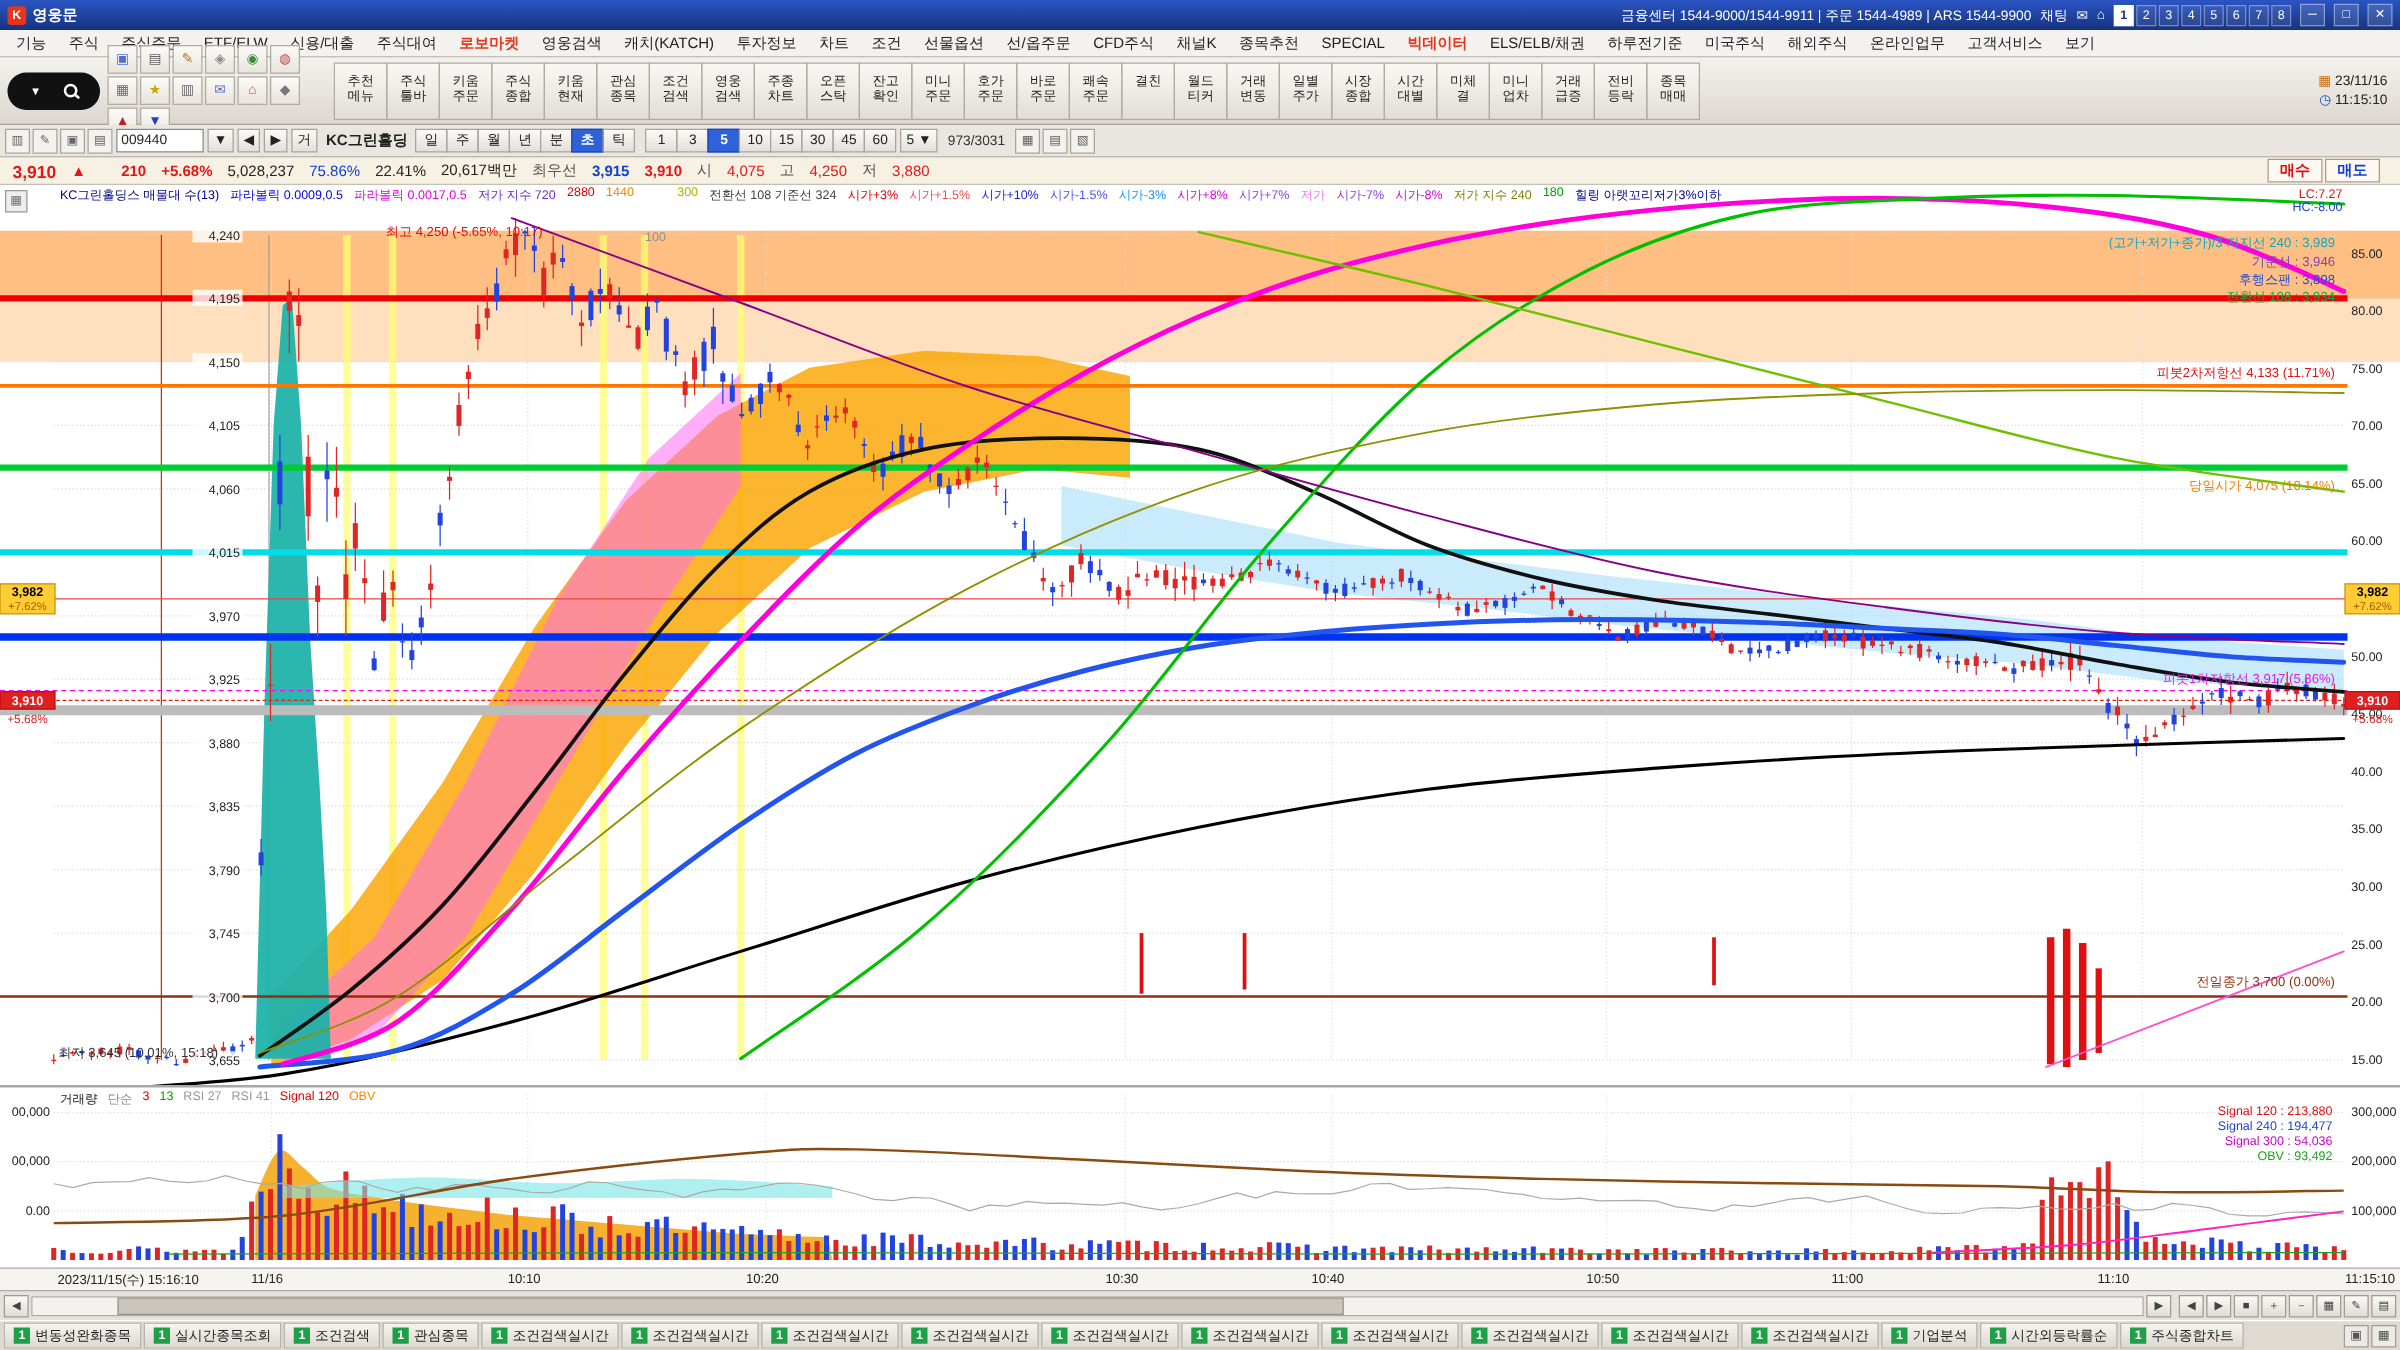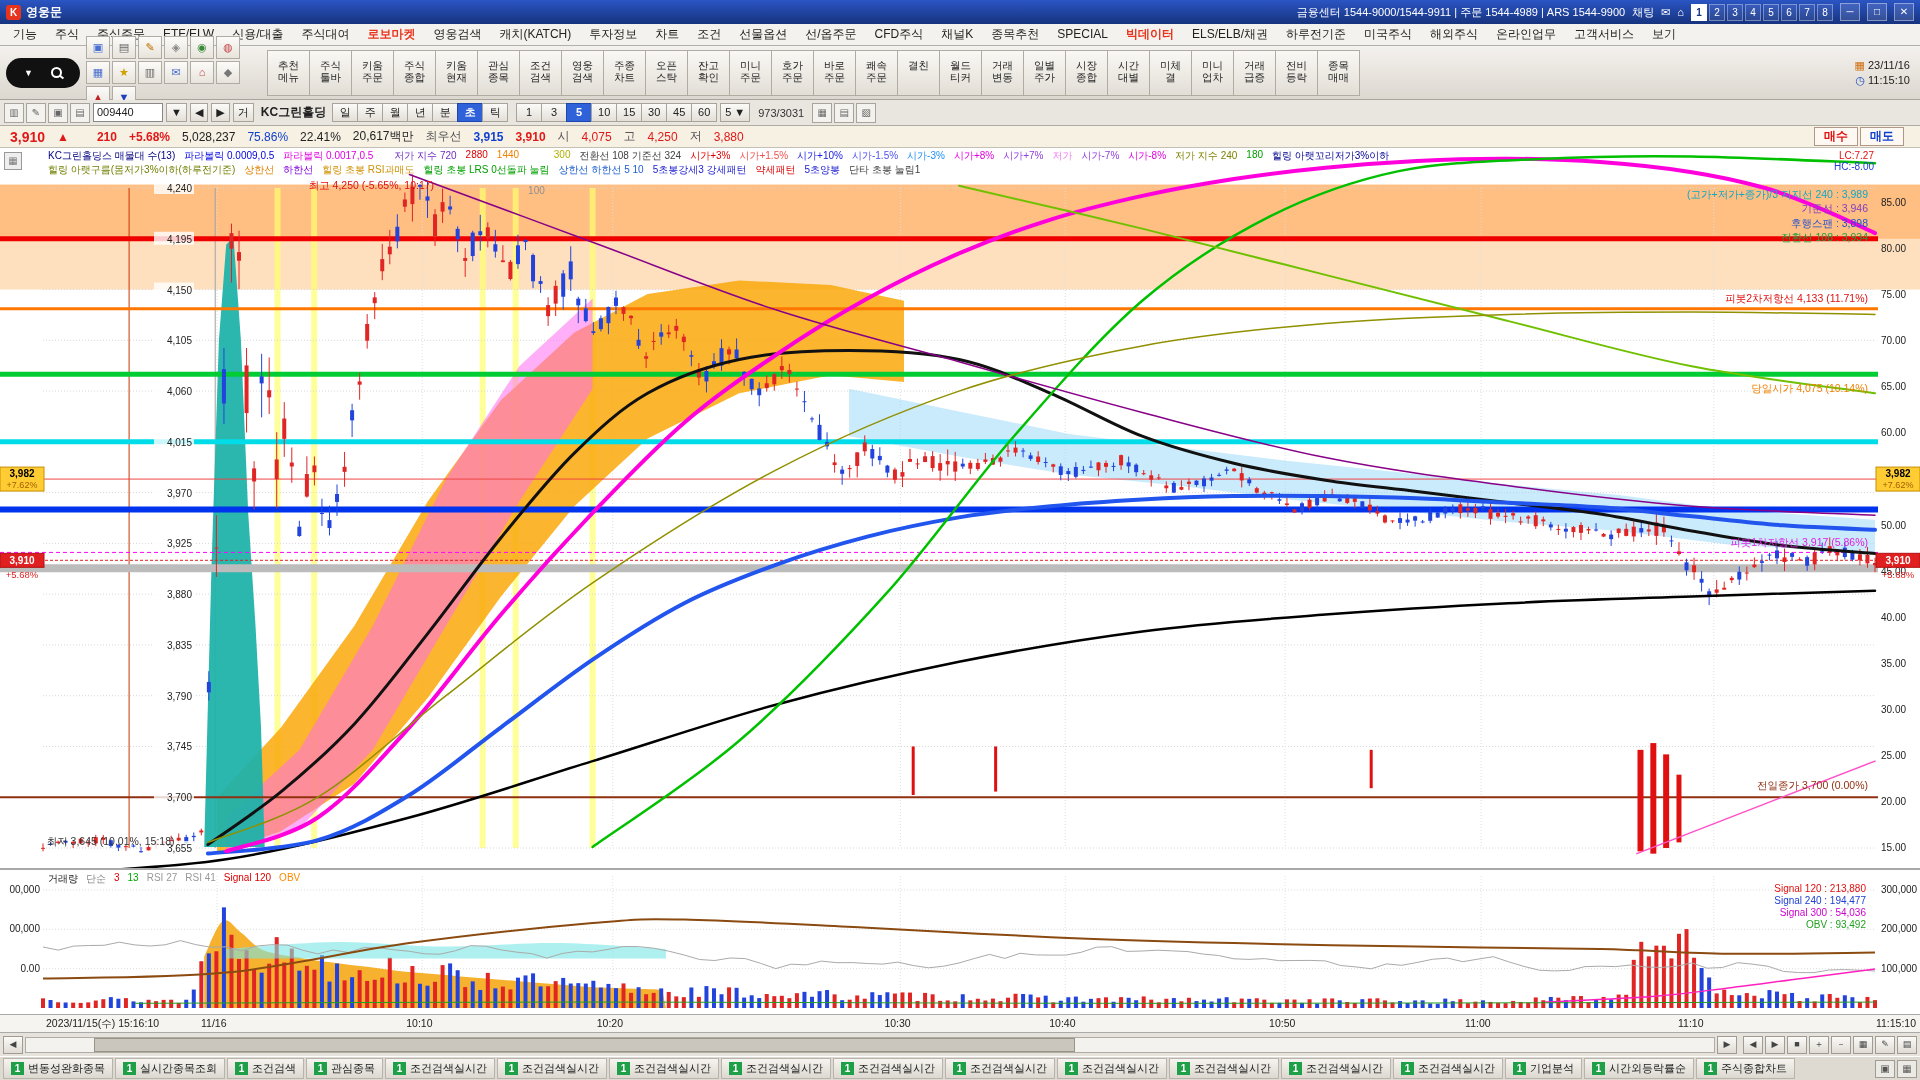--- a/index.html
+++ b/index.html
@@ -927,51 +927,39 @@
       <text x="1868" y="153.56410256410257" text-anchor="end" font-size="10.5" fill="#e01010">피봇2차저항선 4,133 (11.71%)</text>
       <text x="1868" y="243.82051282051282" text-anchor="end" font-size="10.5" fill="#f08000">당일시가 4,075 (10.14%)</text>
       <text x="1868" y="398.38461538461536" text-anchor="end" font-size="10.5" fill="#e020e0">피봇1차저항선 3,917 (5.86%)</text>
       <text x="1868" y="640.9487179487179" text-anchor="end" font-size="10.5" fill="#903010">전일종가 3,700 (0.00%)</text>
     </svg>
   <span id="chart-corner-icon">▦</span>
   <div id="legend1">
       <span class="lg" style="color: rgb(0, 0, 128);">KC그린홀딩스 매물대 수(13)</span>
       <span class="lg" style="color: rgb(0, 0, 224);">파라볼릭 0.0009,0.5</span>
       <span class="lg" style="color: rgb(224, 0, 224);">파라볼릭 0.0017,0.5</span>
-      <span class="lg" style="color: rgb(112, 48, 192); margin-left: 12px;">저가 지수 720</span>
+      <span class="lg" style="color: rgb(112, 48, 192);">저가 지수 720</span>
       <span class="lg" style="color: rgb(224, 0, 0); text-align: right;">2880</span>
       <span class="lg" style="color: rgb(240, 128, 0);">1440</span>
       <span class="lg" style="color: rgb(144, 144, 144); margin-top: 36px;">100</span>
       <span class="lg" style="color: rgb(176, 176, 0);">300</span>
       <span class="lg" style="color: rgb(64, 64, 64);">전환선 108 기준선 324</span>
       <span class="lg" style="color: rgb(224, 0, 0);">시가+3%</span>
       <span class="lg" style="color: rgb(240, 80, 80);">시가+1.5%</span>
       <span class="lg" style="color: rgb(32, 32, 224);">시가+10%</span>
       <span class="lg" style="color: rgb(80, 80, 240);">시가-1.5%</span>
       <span class="lg" style="color: rgb(32, 144, 240);">시가-3%</span>
       <span class="lg" style="color: rgb(224, 0, 224);">시가+8%</span>
       <span class="lg" style="color: rgb(144, 64, 224);">시가+7%</span>
       <span class="lg" style="color: rgb(240, 128, 240);">저가</span>
       <span class="lg" style="color: rgb(144, 64, 224);">시가-7%</span>
       <span class="lg" style="color: rgb(224, 0, 224);">시가-8%</span>
       <span class="lg" style="color: rgb(128, 128, 0);">저가 지수 240</span>
       <span class="lg" style="color: rgb(0, 160, 0);">180</span>
       <span class="lg" style="color: rgb(0, 0, 144);">힐링 아랫꼬리저가3%이하</span>
-    </div>
-  <div id="legend2">
-      <span class="lg" style="color: rgb(112, 128, 0);">힐링 아랫구름(몸저가3%이하(하루전기준)</span>
-      <span class="lg" style="color: rgb(224, 128, 0);">상한선</span>
-      <span class="lg" style="color: rgb(128, 0, 224);">하한선</span>
-      <span class="lg" style="color: rgb(208, 144, 0);">힐링 초봉 RSI과매도</span>
-      <span class="lg" style="color: rgb(0, 160, 0);">힐링 초봉 LRS 0선돌파 눌림</span>
-      <span class="lg" style="color: rgb(32, 96, 208);">상한선 하한선 5 10</span>
-      <span class="lg" style="color: rgb(32, 32, 208);">5초봉강세3 강세패턴</span>
-      <span class="lg" style="color: rgb(224, 0, 0);">약세패턴</span>
-      <span class="lg" style="color: rgb(32, 32, 208);">5초양봉</span>
-      <span class="lg" style="color: rgb(64, 64, 64);">단타 초봉 눌림1</span>
     </div>
   <div id="corner-lc">
     <span class="lc">LC:7.27</span>
     <span class="hc">HC:-8.00</span>
   </div>
   <div id="panel-divider"></div>
   <svg id="sub-svg" width="1920" height="144">
       <line x1="217.04" x2="217.04" y1="6" y2="138" stroke="#e2e2e2" stroke-dasharray="1 2"></line>
       <line x1="422.224" x2="422.224" y1="6" y2="138" stroke="#e2e2e2" stroke-dasharray="1 2"></line>
       <line x1="612.752" x2="612.752" y1="6" y2="138" stroke="#e2e2e2" stroke-dasharray="1 2"></line>

